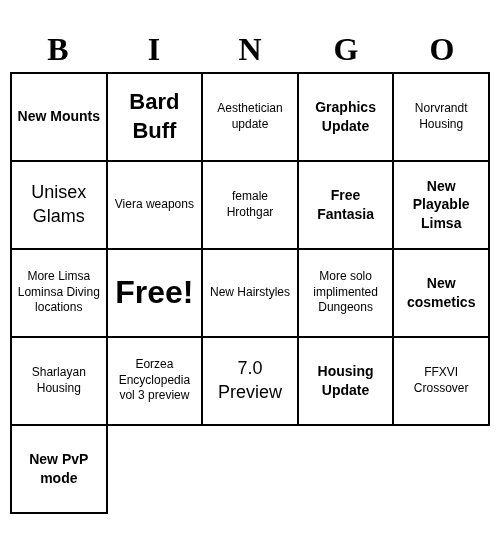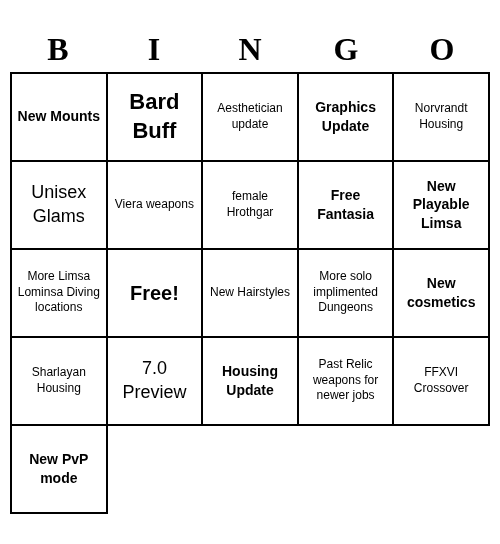--- a/index.html
+++ b/index.html
@@ -77,21 +77,21 @@
       font-size: 22px;
       font-weight: bold;
     }
 
     .cell-text.medium {
       font-size: 14px;
       font-weight: bold;
     }
 
     .cell-text.free {
-      font-size: 20px;
+      font-size: 32px;
       font-weight: bold;
     }
   </style>
 </head>
 <body>
 
 <div class="bingo-container">
   <div class="bingo-header">
   <div class="bingo-letter">B</div>
       <div class="bingo-letter">I</div>
@@ -142,27 +142,27 @@
       <div class="bingo-cell">
         <span class="cell-text">More solo implimented Dungeons</span>
       </div>
       <div class="bingo-cell">
         <span class="cell-text medium">New cosmetics</span>
       </div>
       <div class="bingo-cell">
         <span class="cell-text">Sharlayan Housing</span>
       </div>
       <div class="bingo-cell">
+        <span class="cell-text">Eorzea Encyclopedia vol 3 preview</span>
+      </div>
+      <div class="bingo-cell">
         <span class="cell-text large">7.0 Preview</span>
       </div>
       <div class="bingo-cell">
         <span class="cell-text medium">Housing Update</span>
-      </div>
-      <div class="bingo-cell">
-        <span class="cell-text">Past Relic weapons for newer jobs</span>
       </div>
       <div class="bingo-cell">
         <span class="cell-text">FFXVI Crossover</span>
       </div>
       <div class="bingo-cell">
         <span class="cell-text medium">New PvP mode</span>
       </div>
     </div>
 </div>
 

